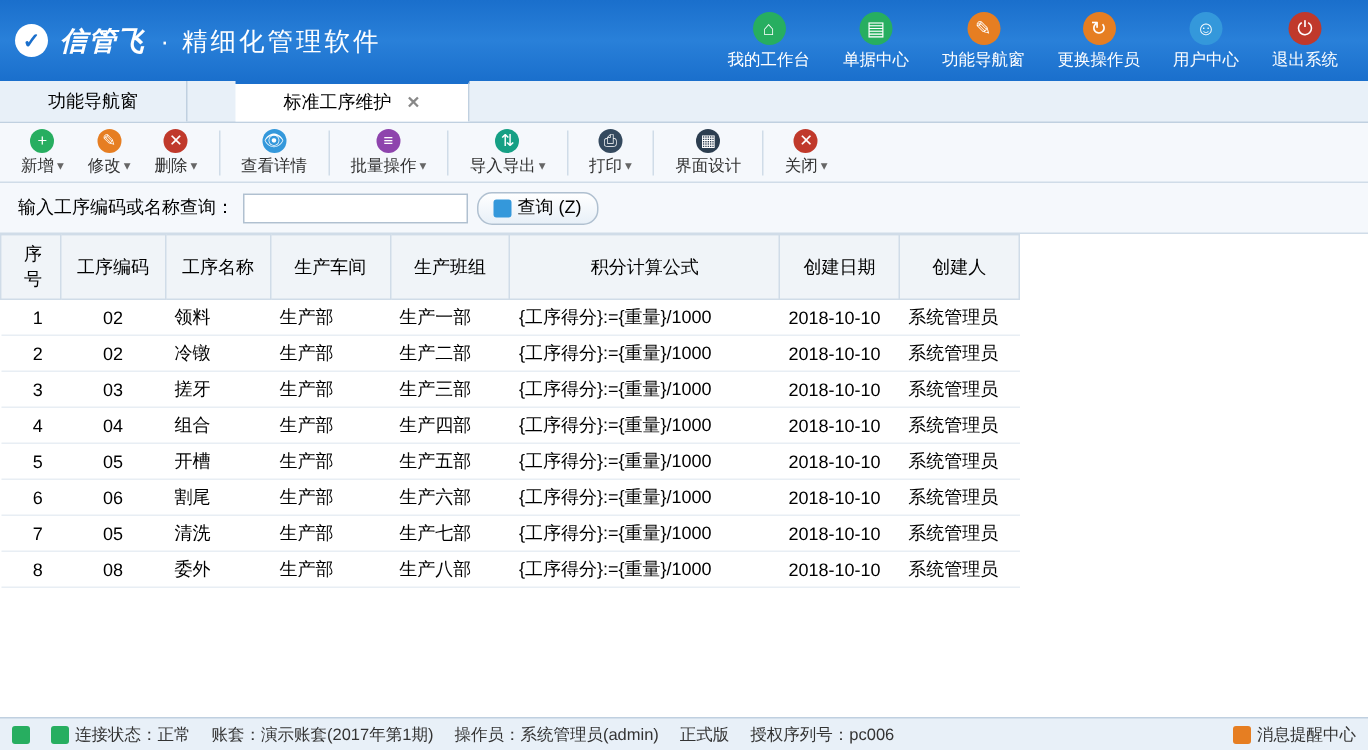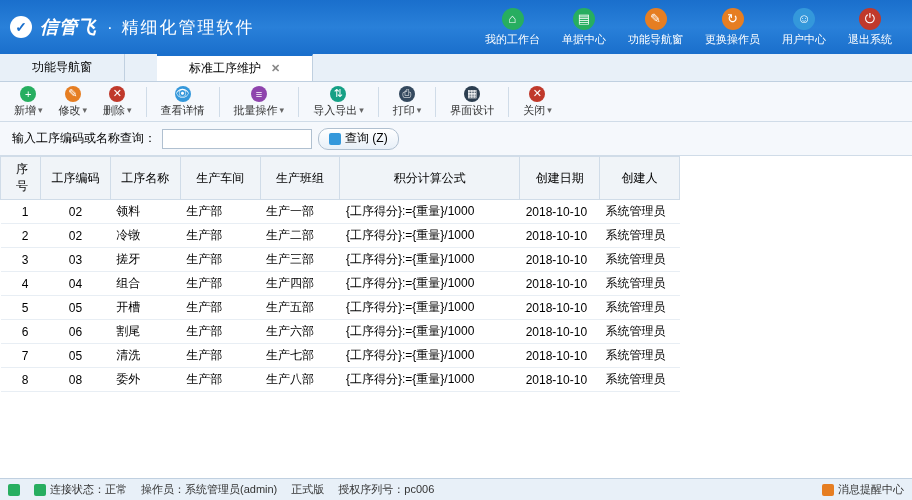--- a/index.html
+++ b/index.html
@@ -289,20 +289,23 @@
 
 <div class="statusbar">
   <div class="status-item">
       <span class="status-icon si-green"></span>
     </div>
   <div class="status-item">
       <span class="status-icon si-green"></span>
       <span>连接状态：正常</span>
     </div>
   <div class="status-item">
+      <span>账套：演示账套(2017年第1期)</span>
+    </div>
+  <div class="status-item">
       <span>操作员：系统管理员(admin)</span>
     </div>
   <div class="status-item">
       <span>正式版</span>
     </div>
   <div class="status-item">
       <span>授权序列号：pc006</span>
     </div>
   <div class="status-spacer"></div>
   <div class="status-item">

